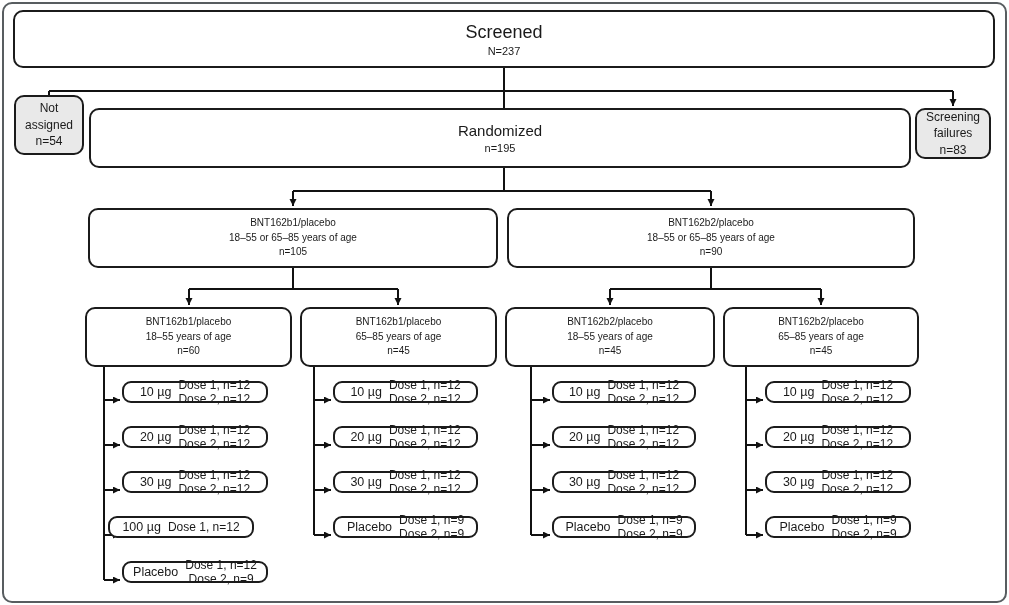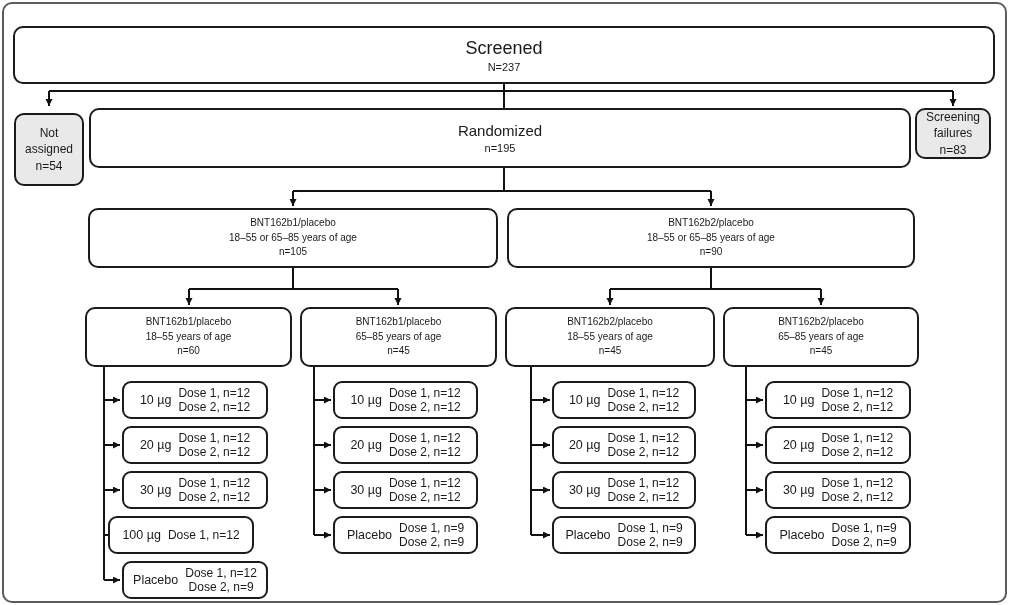--- a/index.html
+++ b/index.html
@@ -27,21 +27,21 @@
     text-align:center;
     box-sizing:border-box;
   }
   .gray { background:#e9e9e9; }
   .big  { font-size:18px; line-height:1.35; }
   .sub  { font-size:11px; line-height:1.3; }
   .mid  { font-size:15px; line-height:1.4;text-align:right; }
   .l3   { font-size:10px; line-height:1.48; }
   .l2g  { font-size:12px;   line-height:1.38; }
   .dose {
-    position:absolute; height:38px;
+    position:absolute; height:22px;
     background:#ffffff;
     border:2px solid #1b1b1b;
     border-radius:9px;
     display:flex; align-items:center; justify-content:center;
     gap:7px; box-sizing:border-box;
   }
   .dl { font-size:12.5px; white-space:nowrap; }
   .dn { display:flex; flex-direction:column; text-align:center;
         font-size:12px; line-height:1.2; white-space:nowrap; }
 </style>
@@ -99,26 +99,26 @@
       <path d="M531 535 H550" marker-end="url(#ah)"></path>
 
       <path d="M746 367 V535"></path>
       <path d="M746 400 H763" marker-end="url(#ah)"></path>
       <path d="M746 445 H763" marker-end="url(#ah)"></path>
       <path d="M746 490 H763" marker-end="url(#ah)"></path>
       <path d="M746 535 H763" marker-end="url(#ah)"></path>
     </g>
   </svg>
 
-  <div class="box" style="left:13px;top:26px;width:982px;height:58px">
+  <div class="box" style="left:13px;top:10px;width:982px;height:58px">
     <div class="big">Screened</div>
     <div class="sub">N=237</div>
   </div>
 
-  <div class="box gray l2g" style="left:14px;top:113px;width:70px;height:73px">
+  <div class="box gray l2g" style="left:14px;top:95px;width:70px;height:60px">
     <div>Not</div>
     <div>assigned</div>
     <div>n=54</div>
   </div>
 
   <div class="box" style="left:89px;top:108px;width:822px;height:60px">
     <div class="mid">Randomized</div>
     <div class="sub">n=195</div>
   </div>
 

